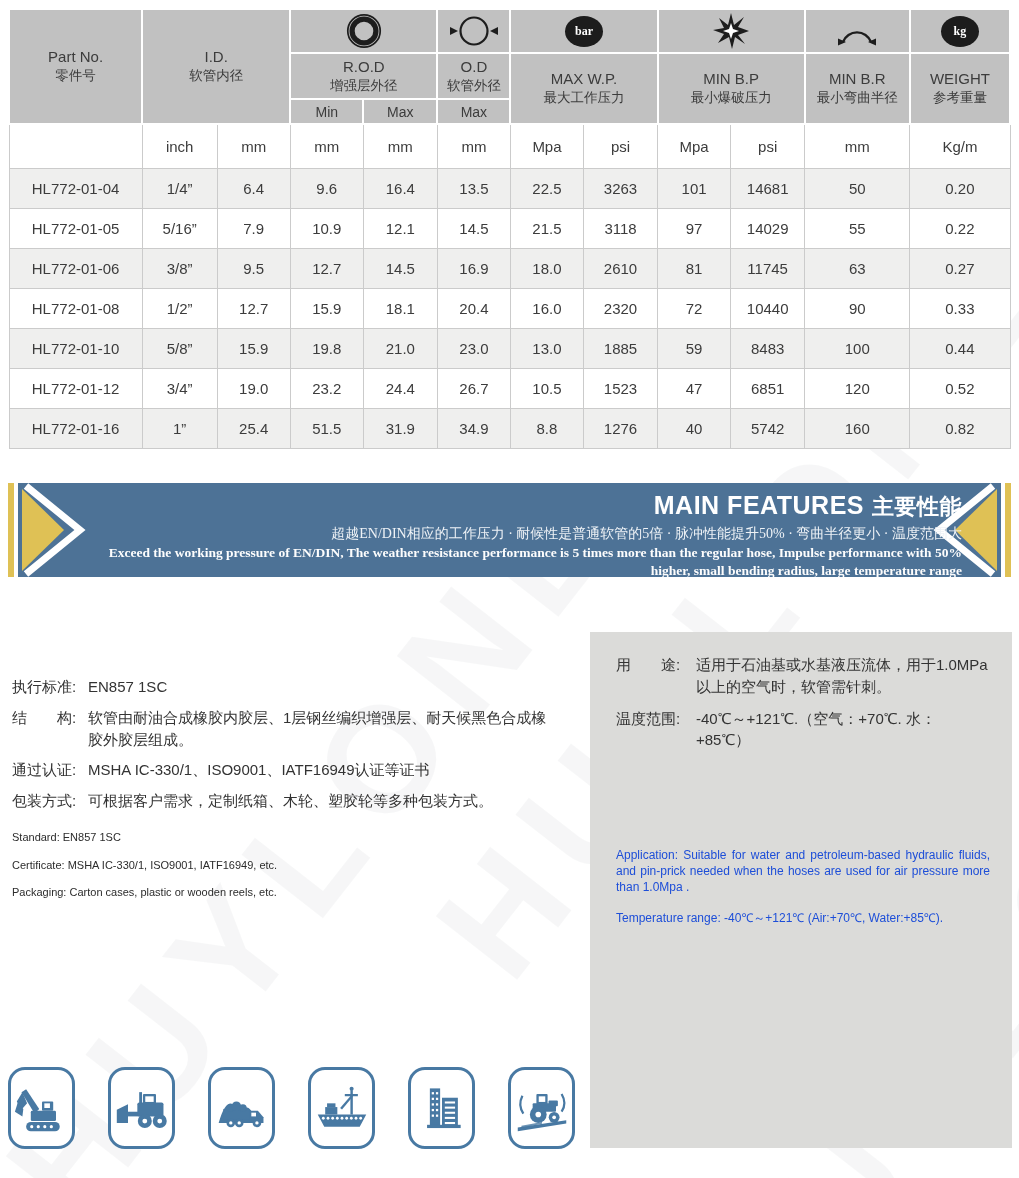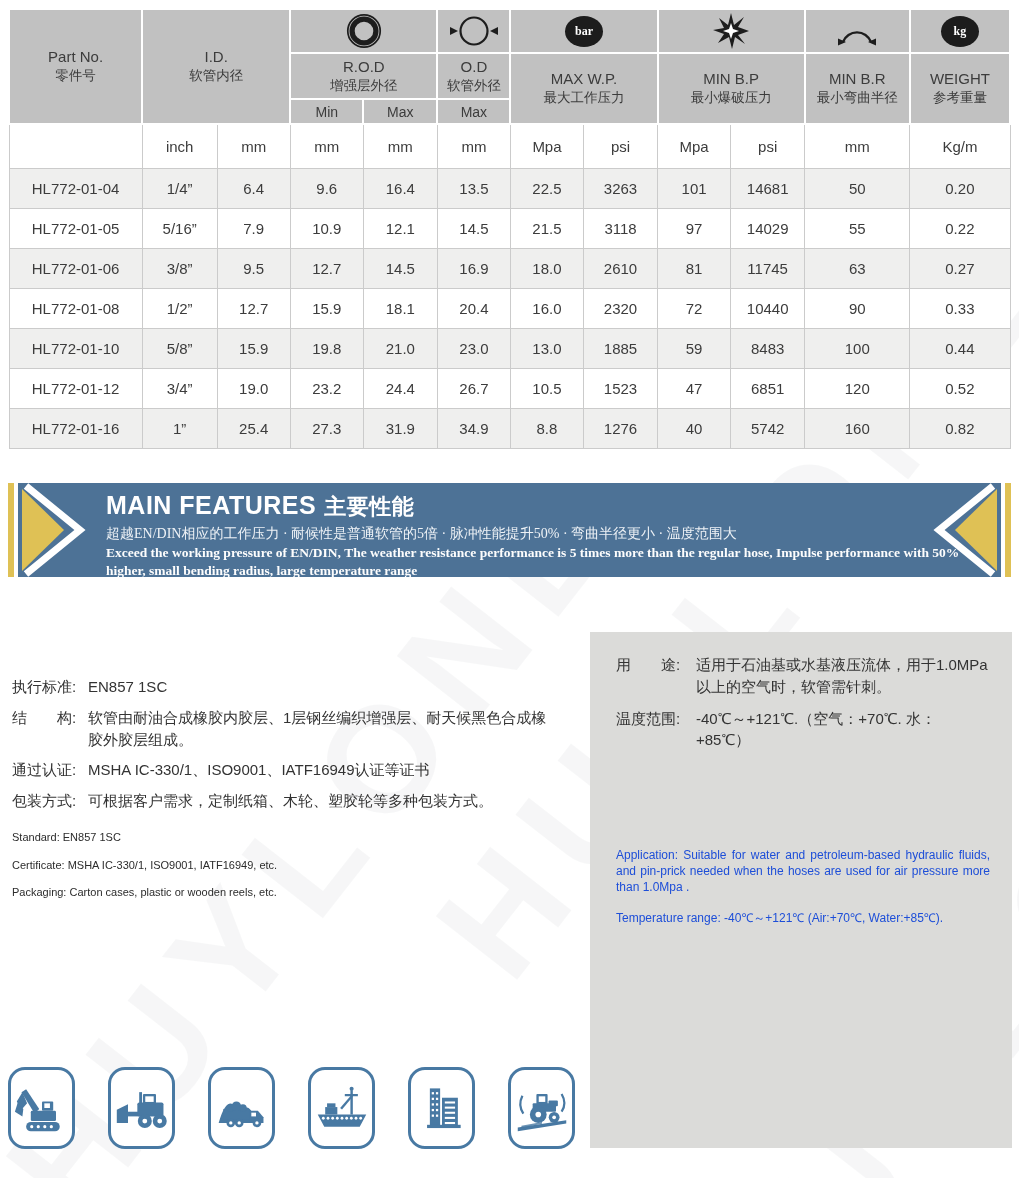--- a/index.html
+++ b/index.html
@@ -36,21 +36,21 @@
     display:flex;align-items:center;justify-content:center;margin:0 auto;
     font-family:"Liberation Serif",serif;font-weight:bold;font-size:12px;}
   .icon-wrap{display:flex;align-items:center;justify-content:center;height:100%;}
   
   .banner{position:absolute;top:483px;left:8px;width:1003px;height:94px;}
   .gold-bar{position:absolute;top:0;width:6px;height:94px;background:var(--gold);}
   .gold-bar.l{left:0;} .gold-bar.r{right:0;}
   .banner-blue{position:absolute;left:10px;right:10px;top:0;height:94px;background:var(--banner-blue);}
   .banner-decor{position:absolute;top:0;height:94px;}
   .banner-decor.l{left:0;} .banner-decor.r{right:0;}
-  .banner-text{position:absolute;left:88px;top:8px;width:856px;color:#fff;}
+  .banner-text{position:absolute;left:88px;top:8px;width:856px;color:#fff;text-align:right;}
   .banner-title{font-size:25px;font-weight:bold;letter-spacing:.5px;}
   .banner-title .cn-t{font-size:22px;font-weight:bold;margin-left:8px;}
   .banner-line-cn{font-family:"Liberation Serif",serif;font-size:14px;margin-top:3px;color:#eef2f6;}
   .banner-line-en{font-family:"Liberation Serif",serif;font-weight:bold;font-size:13.5px;
     line-height:1.3;margin-top:1px;color:#fdfdfd;}
   
   .specs-cn{position:absolute;top:632px;left:12px;width:548px;margin-top:44px;}
   .spec-row{display:flex;font-size:15px;line-height:1.45;margin-bottom:9px;}
   .spec-row .lbl{width:76px;flex:none;}
   .spec-row .val{flex:1;}
@@ -273,21 +273,21 @@
         <td>1523</td>
         <td>47</td>
         <td>6851</td>
         <td>120</td>
         <td>0.52</td>
       </tr>
       <tr class="dr alt">
         <td>HL772-01-16</td>
         <td>1”</td>
         <td>25.4</td>
-        <td>27.3</td>
+        <td>51.5</td>
         <td>31.9</td>
         <td>34.9</td>
         <td>8.8</td>
         <td>1276</td>
         <td>40</td>
         <td>5742</td>
         <td>160</td>
         <td>0.82</td>
       </tr>
     </tbody>

